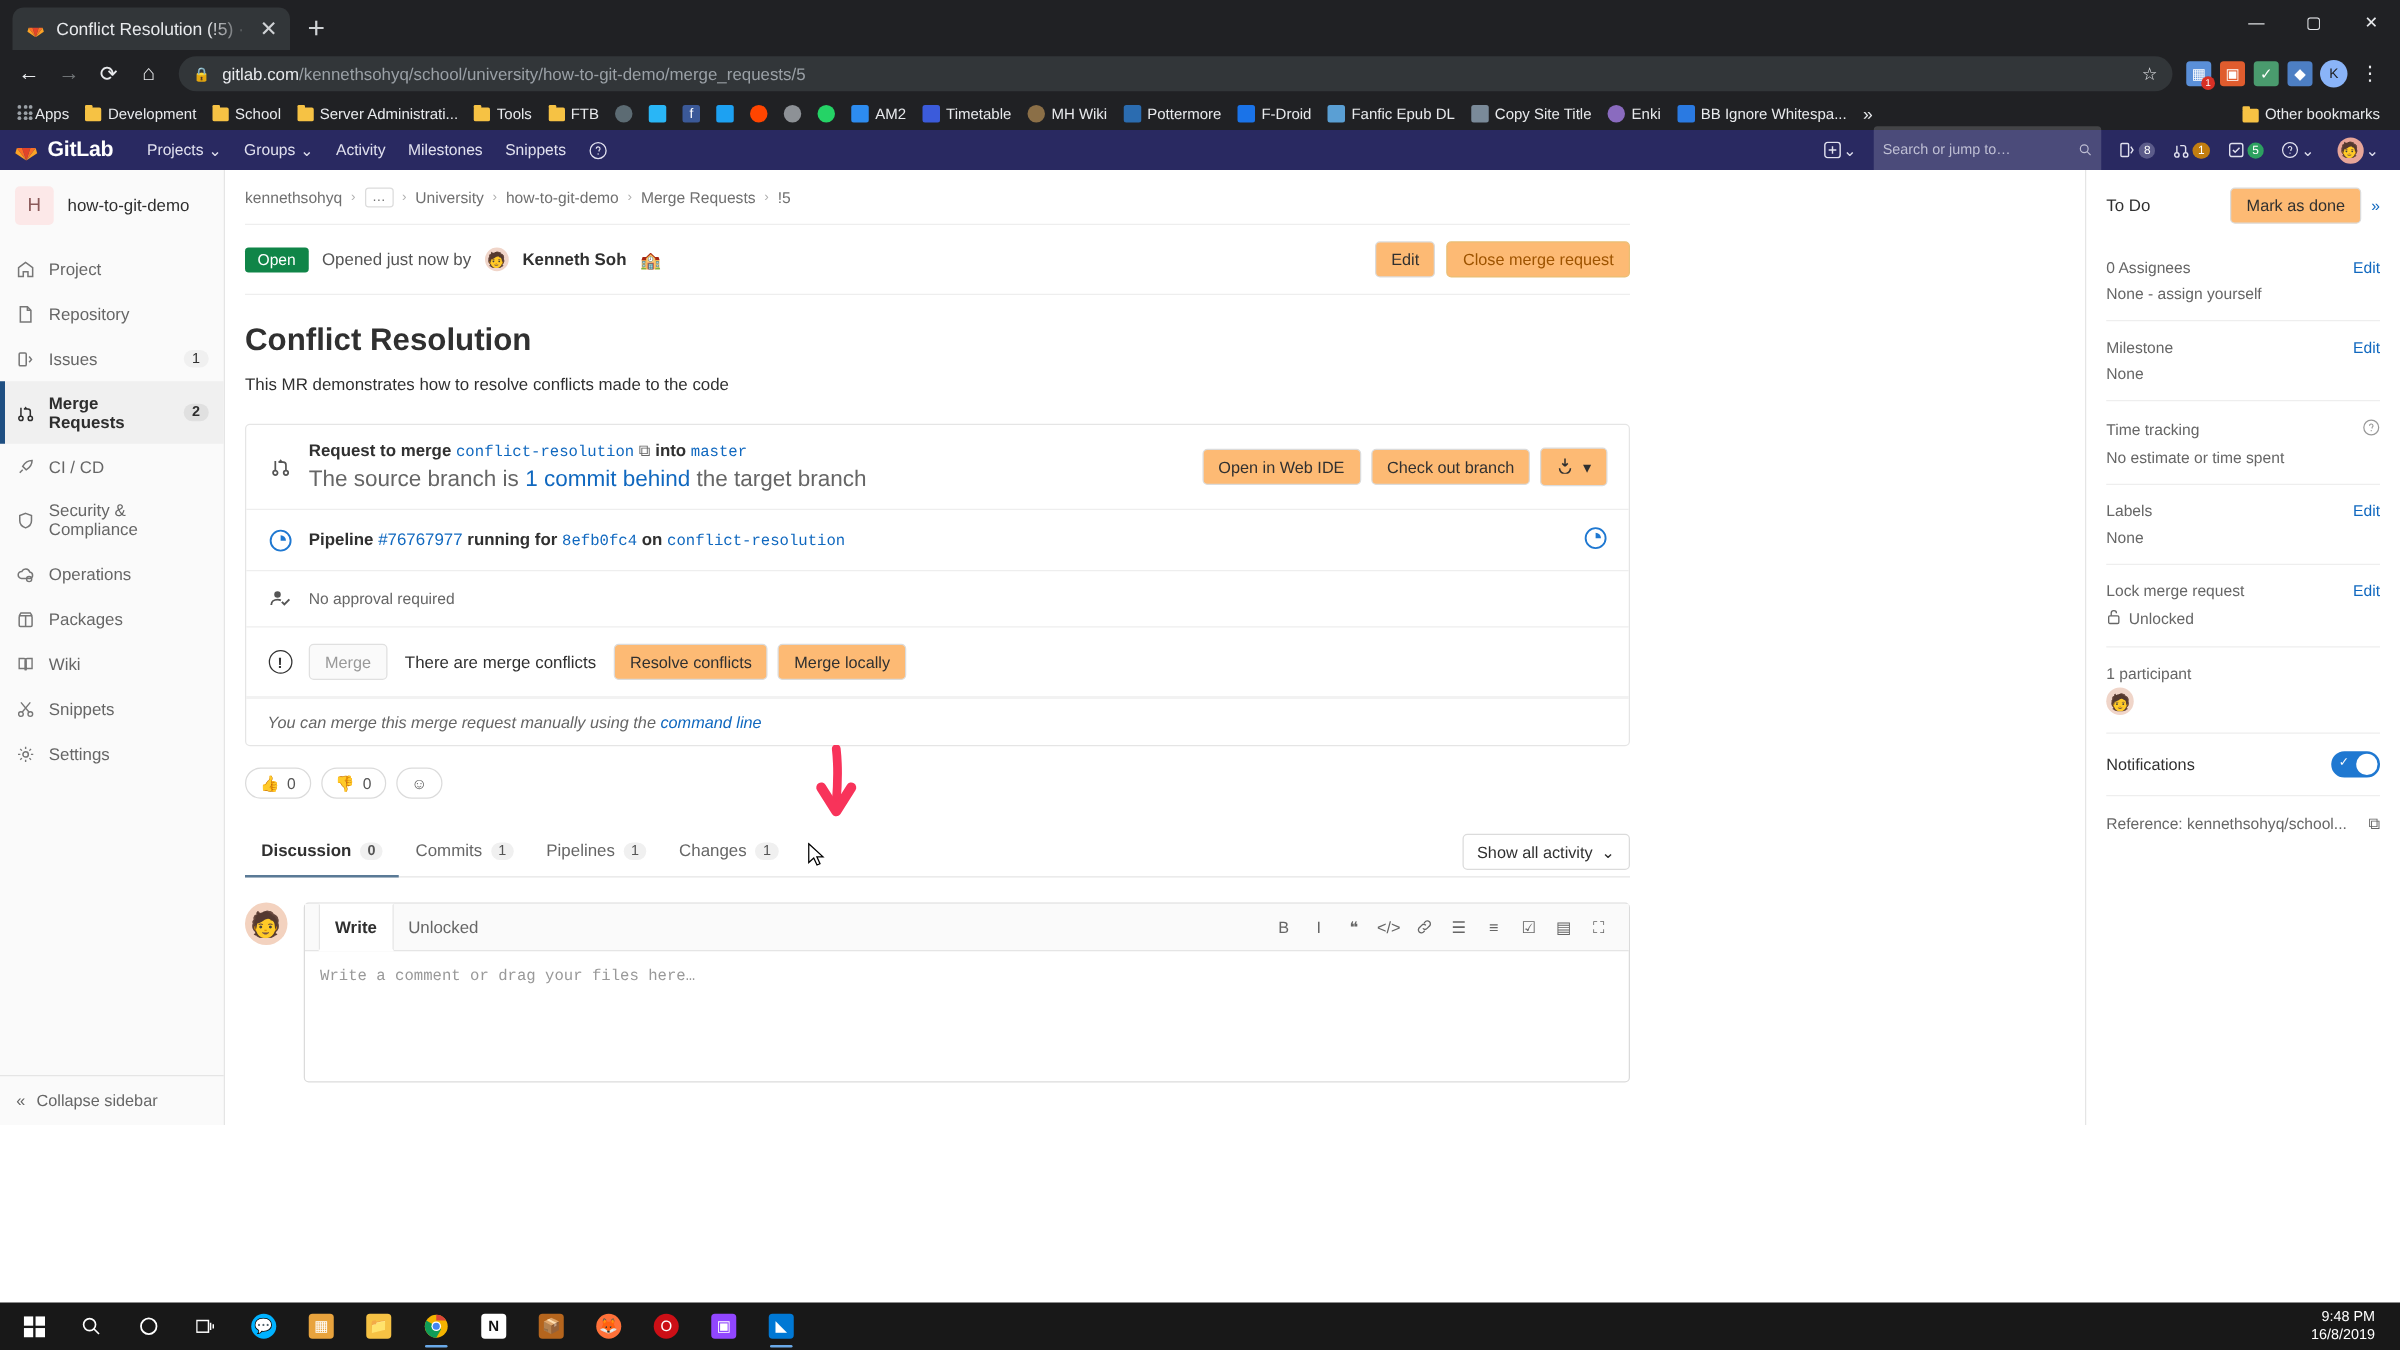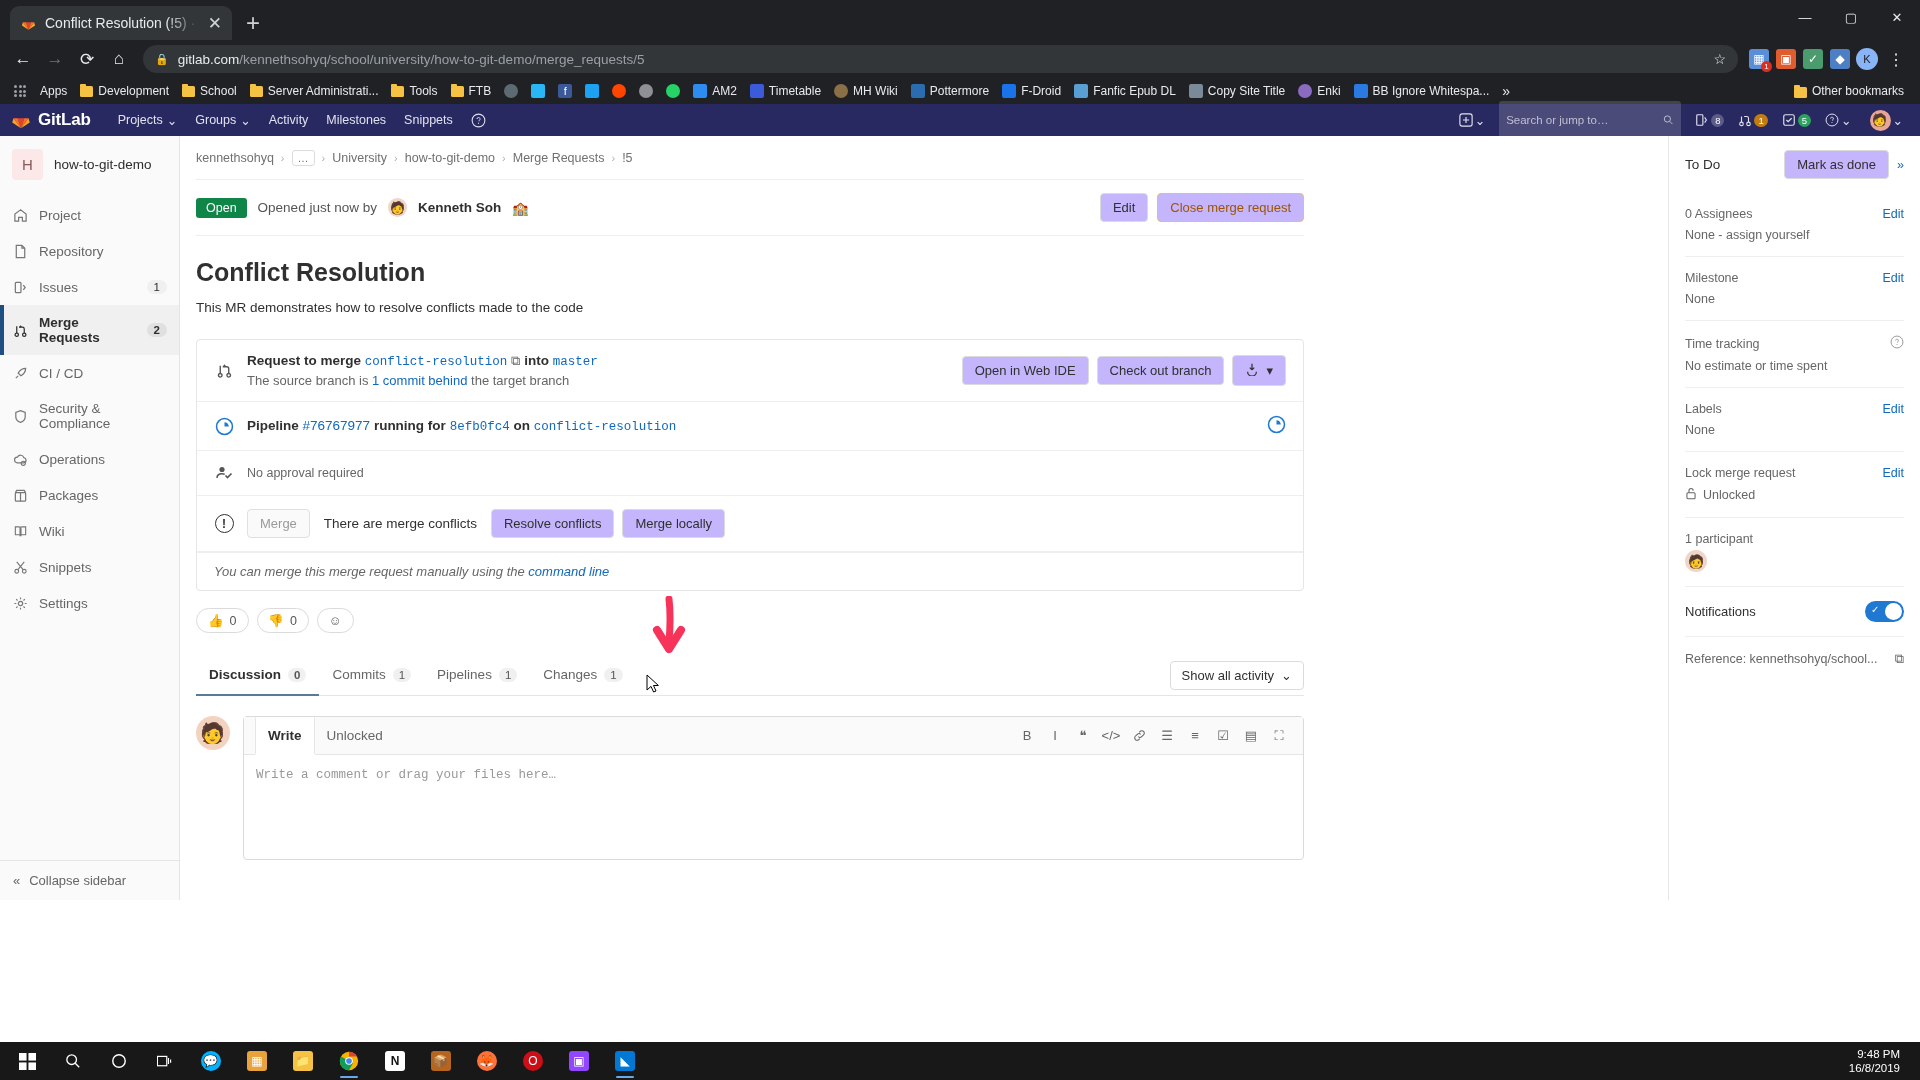--- a/index.html
+++ b/index.html
@@ -90,21 +90,21 @@
   }
   .bm-folder {
     width: 13px; height: 11px; background: #f6c244;
     border-radius: 1.5px; flex: 0 0 13px; position: relative;
   }
   .bm-folder::before {
     content:''; position:absolute; top:-2px; left:0;
     width:6px; height:3px; background:#f6c244; border-radius:1px 1px 0 0;
   }
   .bm-ico { width: 14px; height: 14px; flex: 0 0 14px; border-radius: 2px; }
-  .bm-apps { display: flex; gap: 14px; padding: 3px 6px; align-items: center; cursor: pointer;}
+  .bm-apps { display: flex; gap: 2px; padding: 3px 6px; cursor: pointer;}
   .apps-grid {
     width: 12px; height: 12px; display: grid;
     grid-template-columns: repeat(3,1fr); gap: 1.5px;
   }
   .apps-grid i { background: #9aa0a6; border-radius: 50%; display:block; }
   .bm-overflow { color:#e8eaed; padding: 0 6px; font-size: 14px; cursor:pointer;}
   .other-bm { margin-left: auto; display:flex; align-items:flex-end; gap:5px; padding:3px 8px; cursor:pointer;}
 
   
   .gl-nav {
@@ -212,42 +212,42 @@
     padding: 3px 10px; font-size: 12.5px; font-weight: 400;
   }
   .author-av {
     width: 19px; height: 19px; border-radius: 50%;
     background: #f0d5c9; display:inline-flex; align-items:center;
     justify-content:center; font-size:12px; vertical-align:middle;
   }
   .author-name { font-weight: 700; color: #303030; }
   .mr-head-btns { margin-left: auto; display: flex; gap: 9px; }
   .btn {
-    border: 1px solid #dbdbdb; background: #c4b5fd; color: #303030;
+    border: 1px solid #dbdbdb; background: #fdba74; color: #303030;
     border-radius: 4px; padding: 6px 12px; font-size: 13px;
     cursor: pointer; font-family: inherit; white-space: nowrap;
   }
   .btn-warning { border-color: #e9be74; color: #9e5400; }
   .btn-muted { color: #999; background: #fafafa; border-color: #e0e0e0; cursor: default; }
 
   .mr-title { font-size: 25px; font-weight: 600; color: #303030; margin: 22px 0 13px 0; }
   .mr-desc { font-size: 13.5px; color: #303030; margin-bottom: 24px; }
 
   .mr-widget { border: 1px solid #e5e5e5; border-radius: 4px; }
   .widget-row {
     display: flex; align-items: center; gap: 13px;
     padding: 13px 17px; border-bottom: 1px solid #eee;
     font-size: 13.5px; color: #303030;
   }
   .widget-row:last-child { border-bottom: 0; }
   .w-ico { width: 20px; flex: 0 0 20px; display:flex; align-items:center; justify-content:center;}
   .w-main { flex: 1; }
   .mono { font-family: "Liberation Mono", monospace; font-size: 12.5px; margin-top: 43px; }
   .lnk { color: #1068bf; text-decoration: none; cursor: pointer; }
-  .w-sub { color: #666; font-size: 13px; margin-top: 4px; }
+  .w-sub { color: #666; font-size: 18px; margin-top: 4px; }
   .w-btns { display: flex; gap: 8px; align-items: center; }
   .copy-ic { color: #666; cursor: pointer; font-size: 13px; }
   .dropdown-btn { display: flex; align-items: center; gap: 7px; }
   .circle-ic {
     width: 19px; height: 19px; border-radius: 50%;
     border: 1.6px solid #303030; display: flex;
     align-items: center; justify-content: center;
     font-size: 12px; font-weight: 700; color: #303030;
   }
   .merge-help {

